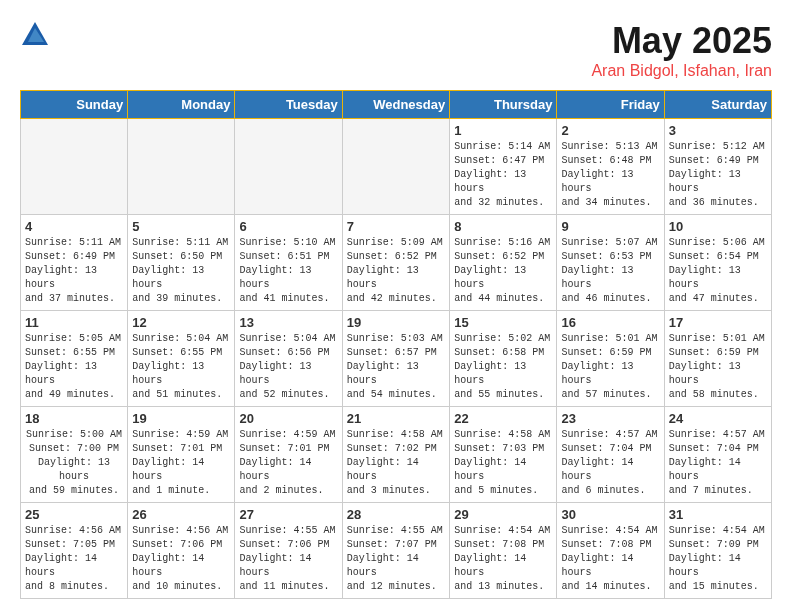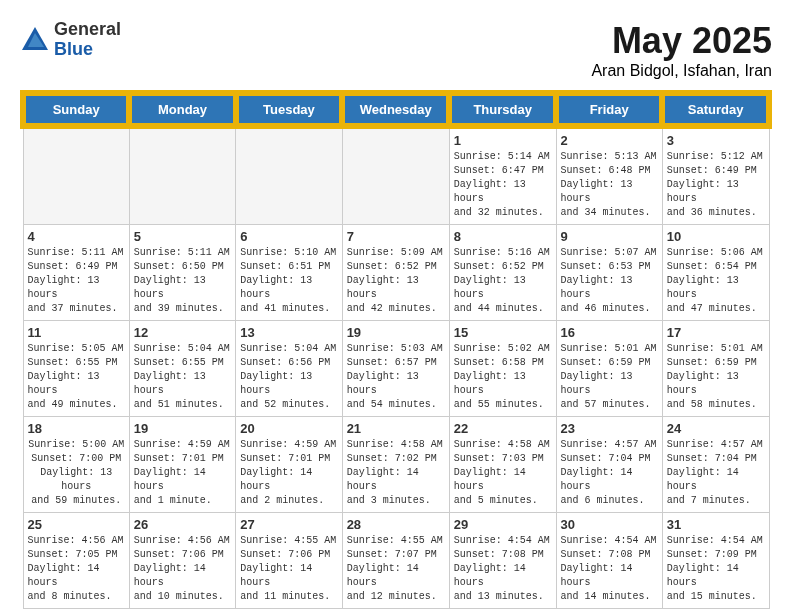--- a/index.html
+++ b/index.html
@@ -44,35 +44,35 @@
       text-align: right;
       margin-left: 8px;
     }
     .title-month {
       font-size: 36px;
       font-weight: bold;
       color: #1a1a1a;
     }
     .title-location {
       font-size: 16px;
-      color: #000000;
+      color: #ef4444;
     }
     .calendar {
       width: 100%;
       border-collapse: collapse;
       border: 1px solid #ccc;
     }
     .calendar th {
       background-color: #2e75b6;
       color: #fff;
       font-size: 13px;
       font-weight: bold;
       padding: 6px 4px;
-      text-align: center;
-      border: 6px solid #eab308;
+      text-align: right;
+      border: 1px solid #eab308;
     }
     .calendar td {
       vertical-align: top;
       border: 1px solid #ccc;
       padding: 4px;
       font-size: 10.5px;
       color: #333;
       background: #fff;
       width: 108px;
       min-height: 80px;
@@ -96,24 +96,20 @@
   </style>
 </head>
 <body>
 
 <div class="header">
   <div class="logo">
     <svg class="logo-icon" viewBox="0 0 30 30">
       <polygon points="15,2 28,25 2,25" fill="#1a5ca8"></polygon>
       <polygon points="15,8 24,22 8,22" fill="#5ba3d9" opacity="0.6"></polygon>
     </svg>
-    <div class="logo-text">
-      <span class="logo-general">General</span>
-      <span class="logo-blue">Blue</span>
-    </div>
   </div>
   <div class="title-block">
     <div class="title-month">May 2025</div>
     <div class="title-location">Aran Bidgol, Isfahan, Iran</div>
   </div>
 </div>
 
 <table class="calendar">
   <thead>
     <tr>

